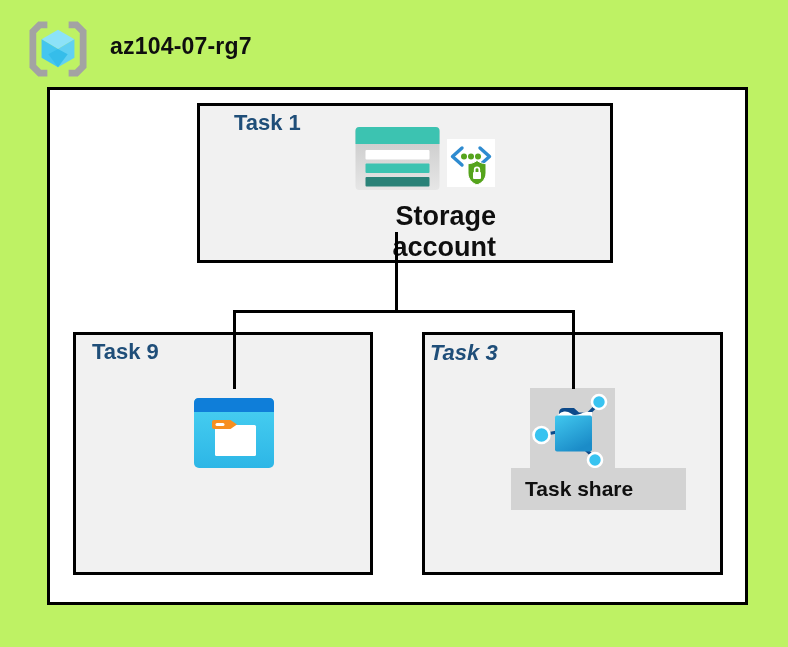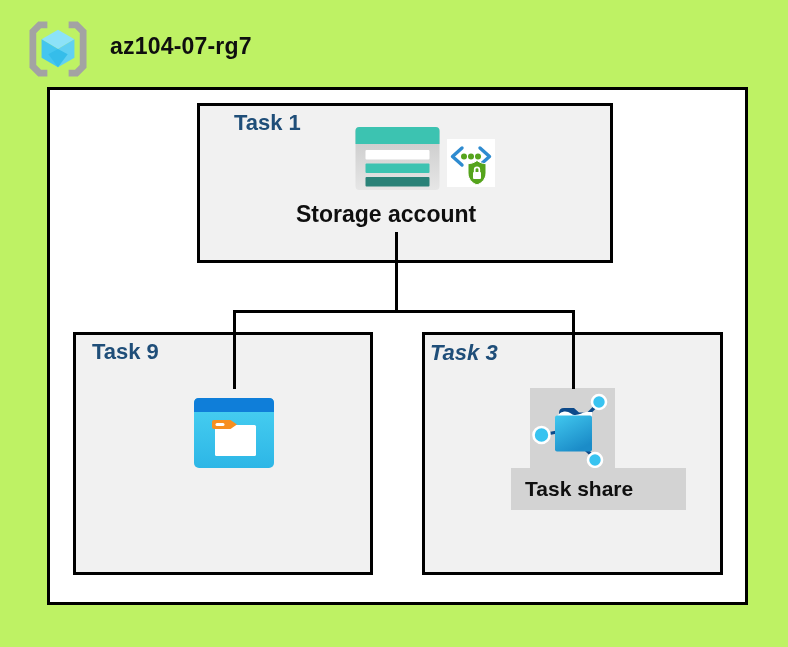--- a/index.html
+++ b/index.html
@@ -25,21 +25,21 @@
   #task1-box{left:197px;top:103px;width:416px;height:160px;}
   #task2-box{left:73px;top:332px;width:300px;height:243px;}
   #task3-box{left:422px;top:332px;width:301px;height:243px;}
   .task-label{
     font-size:22px;font-weight:700;color:var(--accent,#1f4e79);
   }
   #task1-label{left:222px;top:110px;margin-left:12px;}
   #task2-label{left:92px;top:339px;}
   #task3-label{left:430px;top:340px;font-style:italic;}
   .item-label{
-    font-size:23px;font-weight:700;color:#0f0f0f;text-align:left;
+    font-size:27px;font-weight:700;color:#0f0f0f;text-align:right;
   }
   #storage-label{left:296px;top:201px;width:200px;}
   #blob-label{left:136px;top:487px;width:200px;}
   
   #fs-icon-bg{left:530px;top:388px;width:85px;height:80px;background:var(--band-gray,#d3d3d3);}
   #fs-label-band{
     left:511px;top:468px;width:175px;height:42px;background:var(--band-gray,#d3d3d3);
     font-size:21px;font-weight:700;color:#0f0f0f;line-height:41px;padding-left:14px;
     box-sizing:border-box;
   }

